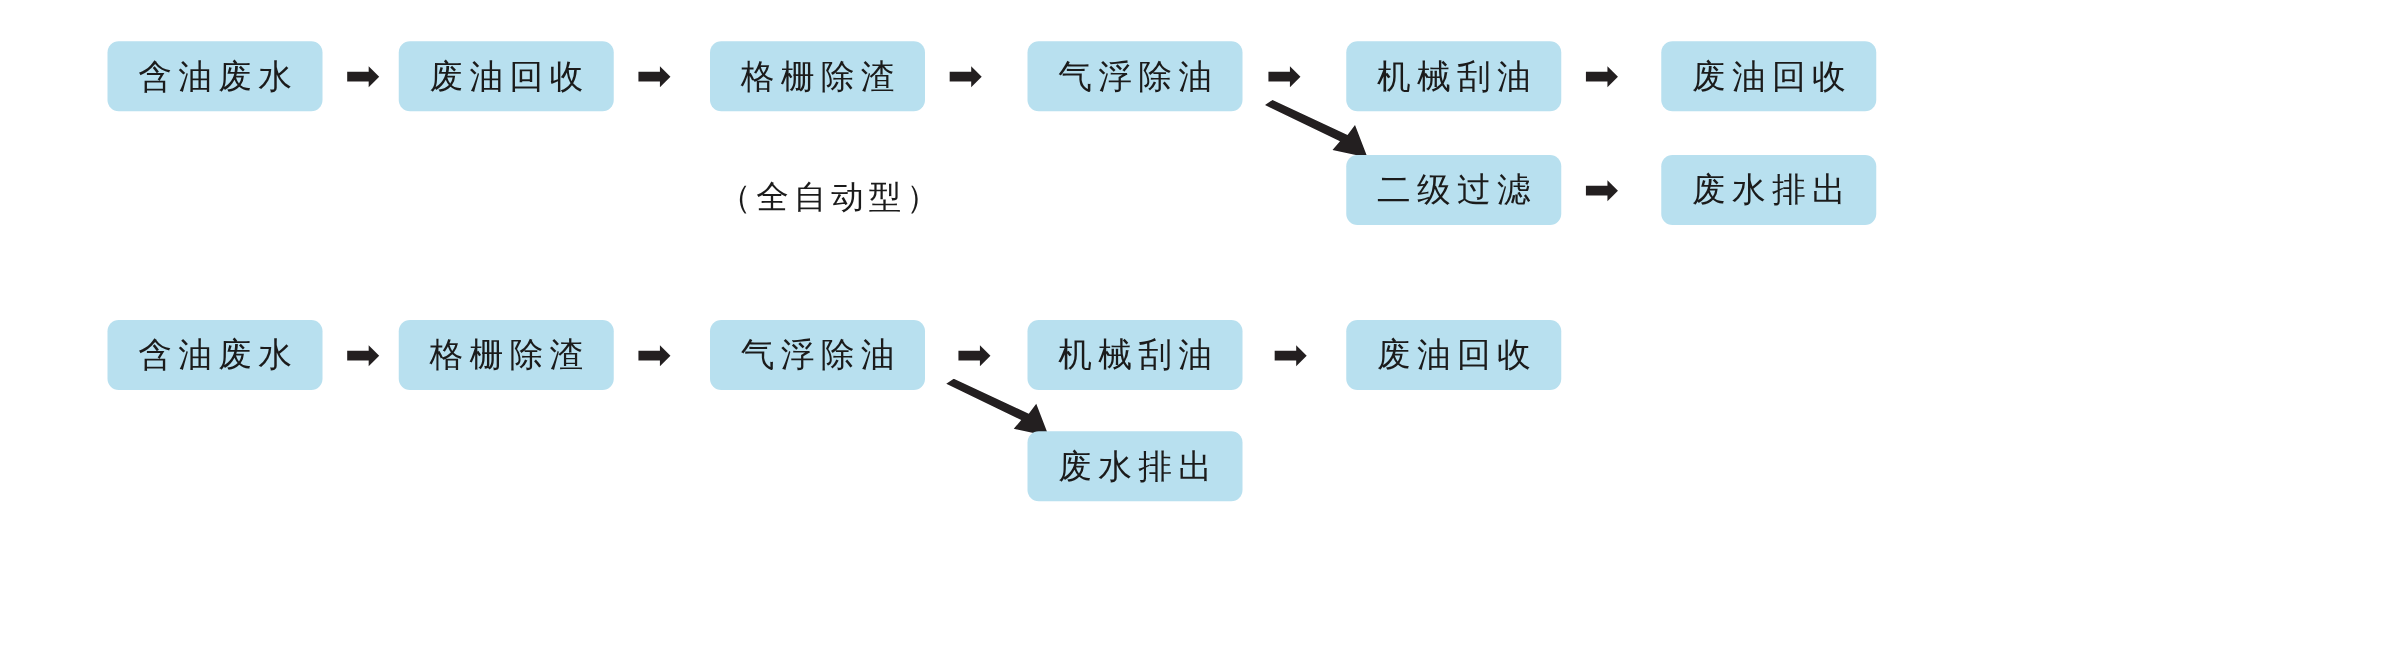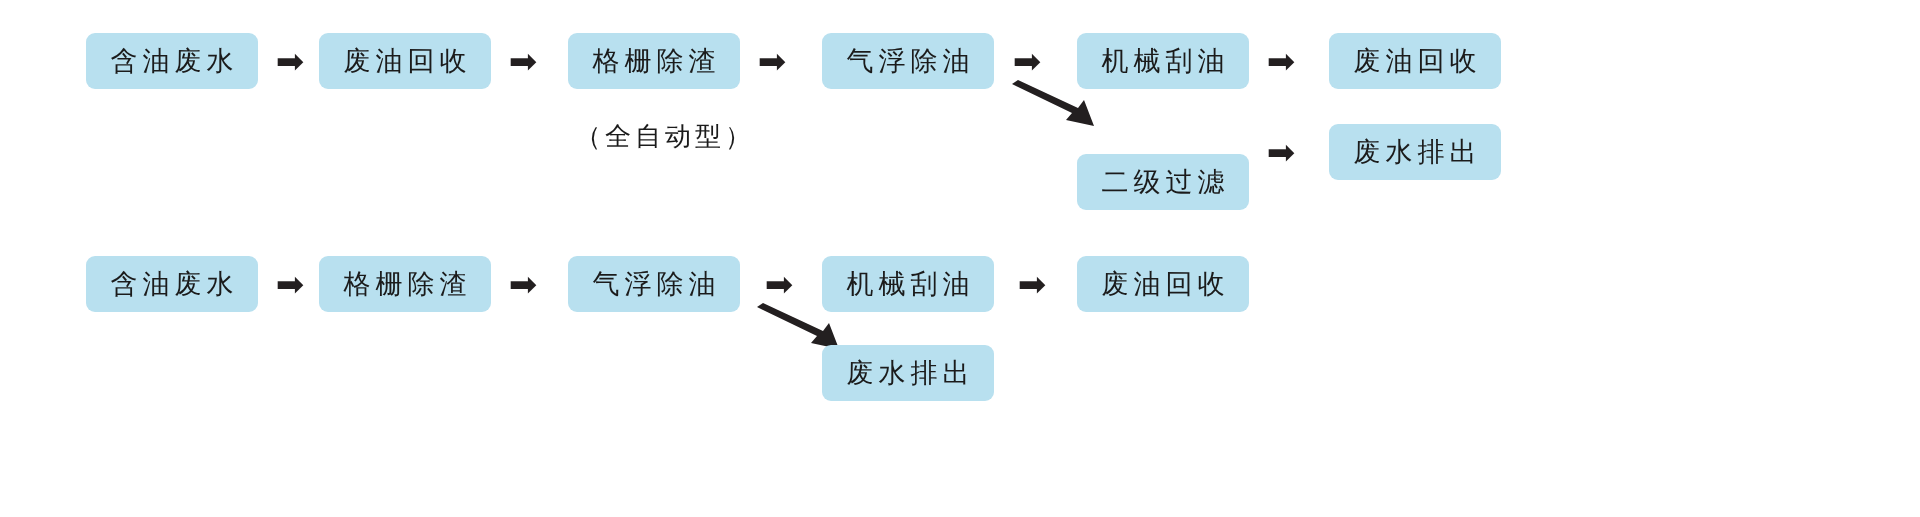--- a/index.html
+++ b/index.html
@@ -84,27 +84,27 @@
   <svg class="diag-arrow" style="left:1010px; top:80px;" width="90" height="50" viewBox="0 0 90 50">
     <path d="M2 4 L62 33 L56 40 L84 46 L74 20 L68 28 L8 0 Z" fill="#231f20"></path>
   </svg>
 
   <div class="node" style="left:1077px; top:33px; width:172px; height:56px;">机械刮油</div>
 
   <div class="arrow" style="left:1259px; top:38px; width:44px; height:46px;">➡</div>
 
   <div class="node" style="left:1329px; top:33px; width:172px; height:56px;">废油回收</div>
 
-  <div class="node" style="left:1077px; top:124px; width:172px; height:56px;margin-top:30px;">二级过滤</div>
+  <div class="node" style="left:1077px; top:124px; width:172px; height:56px;">二级过滤</div>
 
   <div class="arrow" style="left:1259px; top:129px; width:44px; height:46px;">➡</div>
 
   <div class="node" style="left:1329px; top:124px; width:172px; height:56px;">废水排出</div>
 
-  <div class="caption" style="left:571px; top:119px;font-family:Liberation Serif, serif;">（全自动型）</div>
+  <div class="caption" style="left:571px; top:140px;font-family:Liberation Serif, serif;">（全自动型）</div>
 
   <div class="node" style="left:86px; top:256px; width:172px; height:56px;">含油废水</div>
 
   <div class="arrow" style="left:268px; top:261px; width:44px; height:46px;">➡</div>
 
   <div class="node" style="left:319px; top:256px; width:172px; height:56px;">格栅除渣</div>
 
   <div class="arrow" style="left:501px; top:261px; width:44px; height:46px;">➡</div>
 
   <div class="node" style="left:568px; top:256px; width:172px; height:56px;">气浮除油</div>

